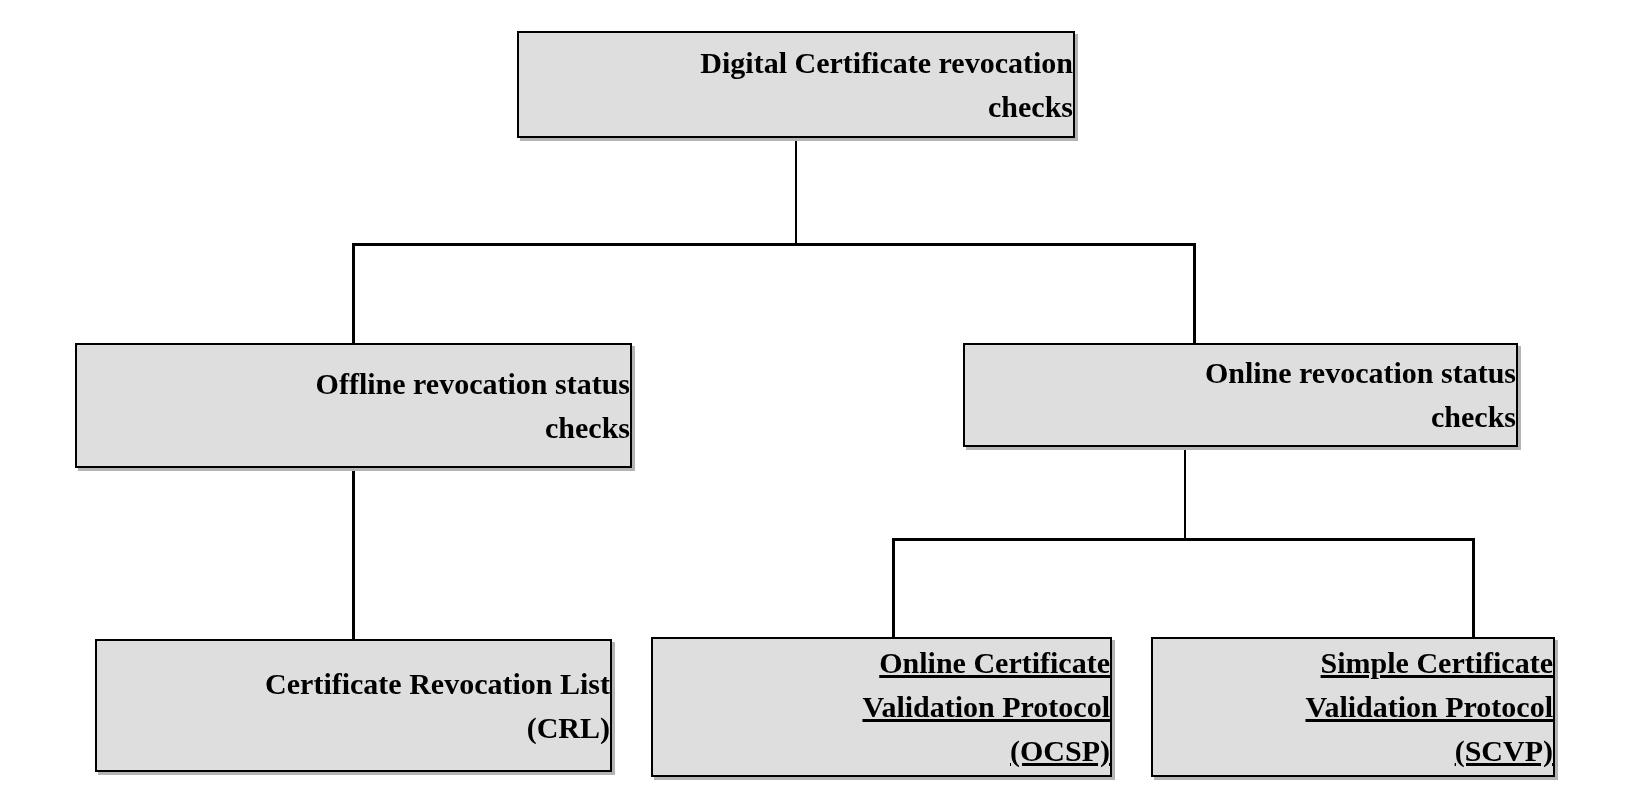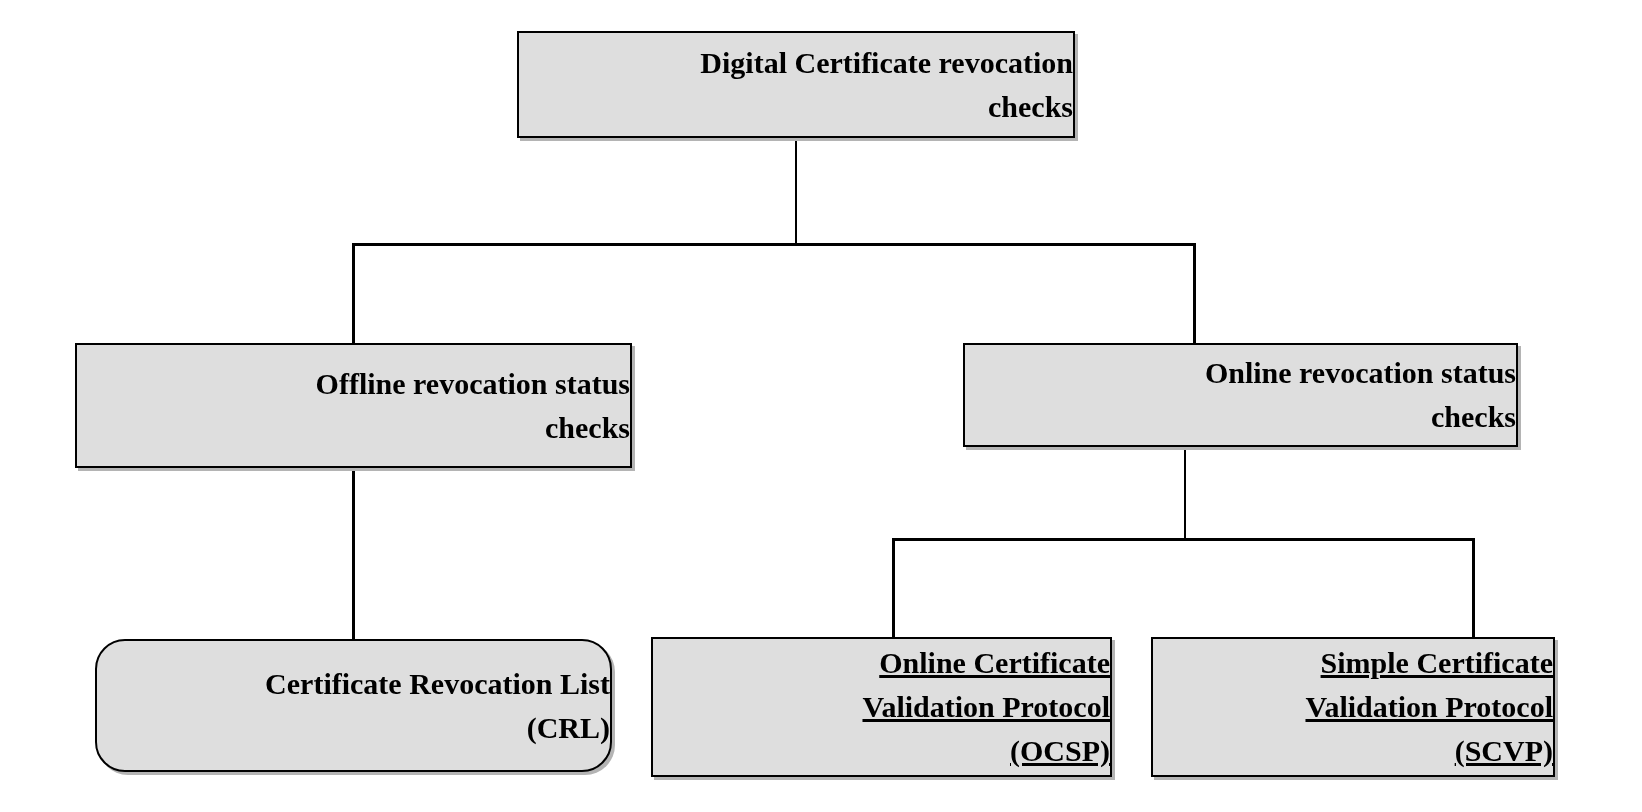--- a/index.html
+++ b/index.html
@@ -33,21 +33,21 @@
   }
   .node .ln { display: block; white-space: nowrap; }
   .edge {
     position: absolute;
     background: #000000;
   }
   
   .n-root    { left: 517px;  top: 31px;  width: 558px; height: 107px; }
   .n-offline { left: 75px;   top: 343px; width: 557px; height: 125px; }
   .n-online  { left: 949px;  top: 343px; width: 555px; height: 104px; margin-left: 14px; }
-  .n-crl     { left: 95px;   top: 639px; width: 517px; height: 133px; border-radius: 30px; }
+  .n-crl     { left: 95px;   top: 639px; width: 517px; height: 133px; }
   .n-ocsp    { left: 651px;  top: 637px; width: 461px; height: 140px; text-decoration: underline; }
   .n-scvp    { left: 1151px; top: 637px; width: 404px; height: 140px; text-decoration: underline; }
   
   .e1 { left: 795px;  top: 138px; width: 2px;   height: 107px; }
   .e2 { left: 352px;  top: 243px; width: 844px; height: 3px;   }
   .e3 { left: 352px;  top: 243px; width: 2.5px; height: 101px; }
   .e4 { left: 1193px; top: 243px; width: 2.5px; height: 101px; }
   .e5 { left: 352px;  top: 447px; width: 2.5px; height: 193px; }
   .e6 { left: 1184px; top: 447px; width: 2px;   height: 93px;  }
   .e7 { left: 892px;  top: 538px; width: 583px; height: 3px;   }

